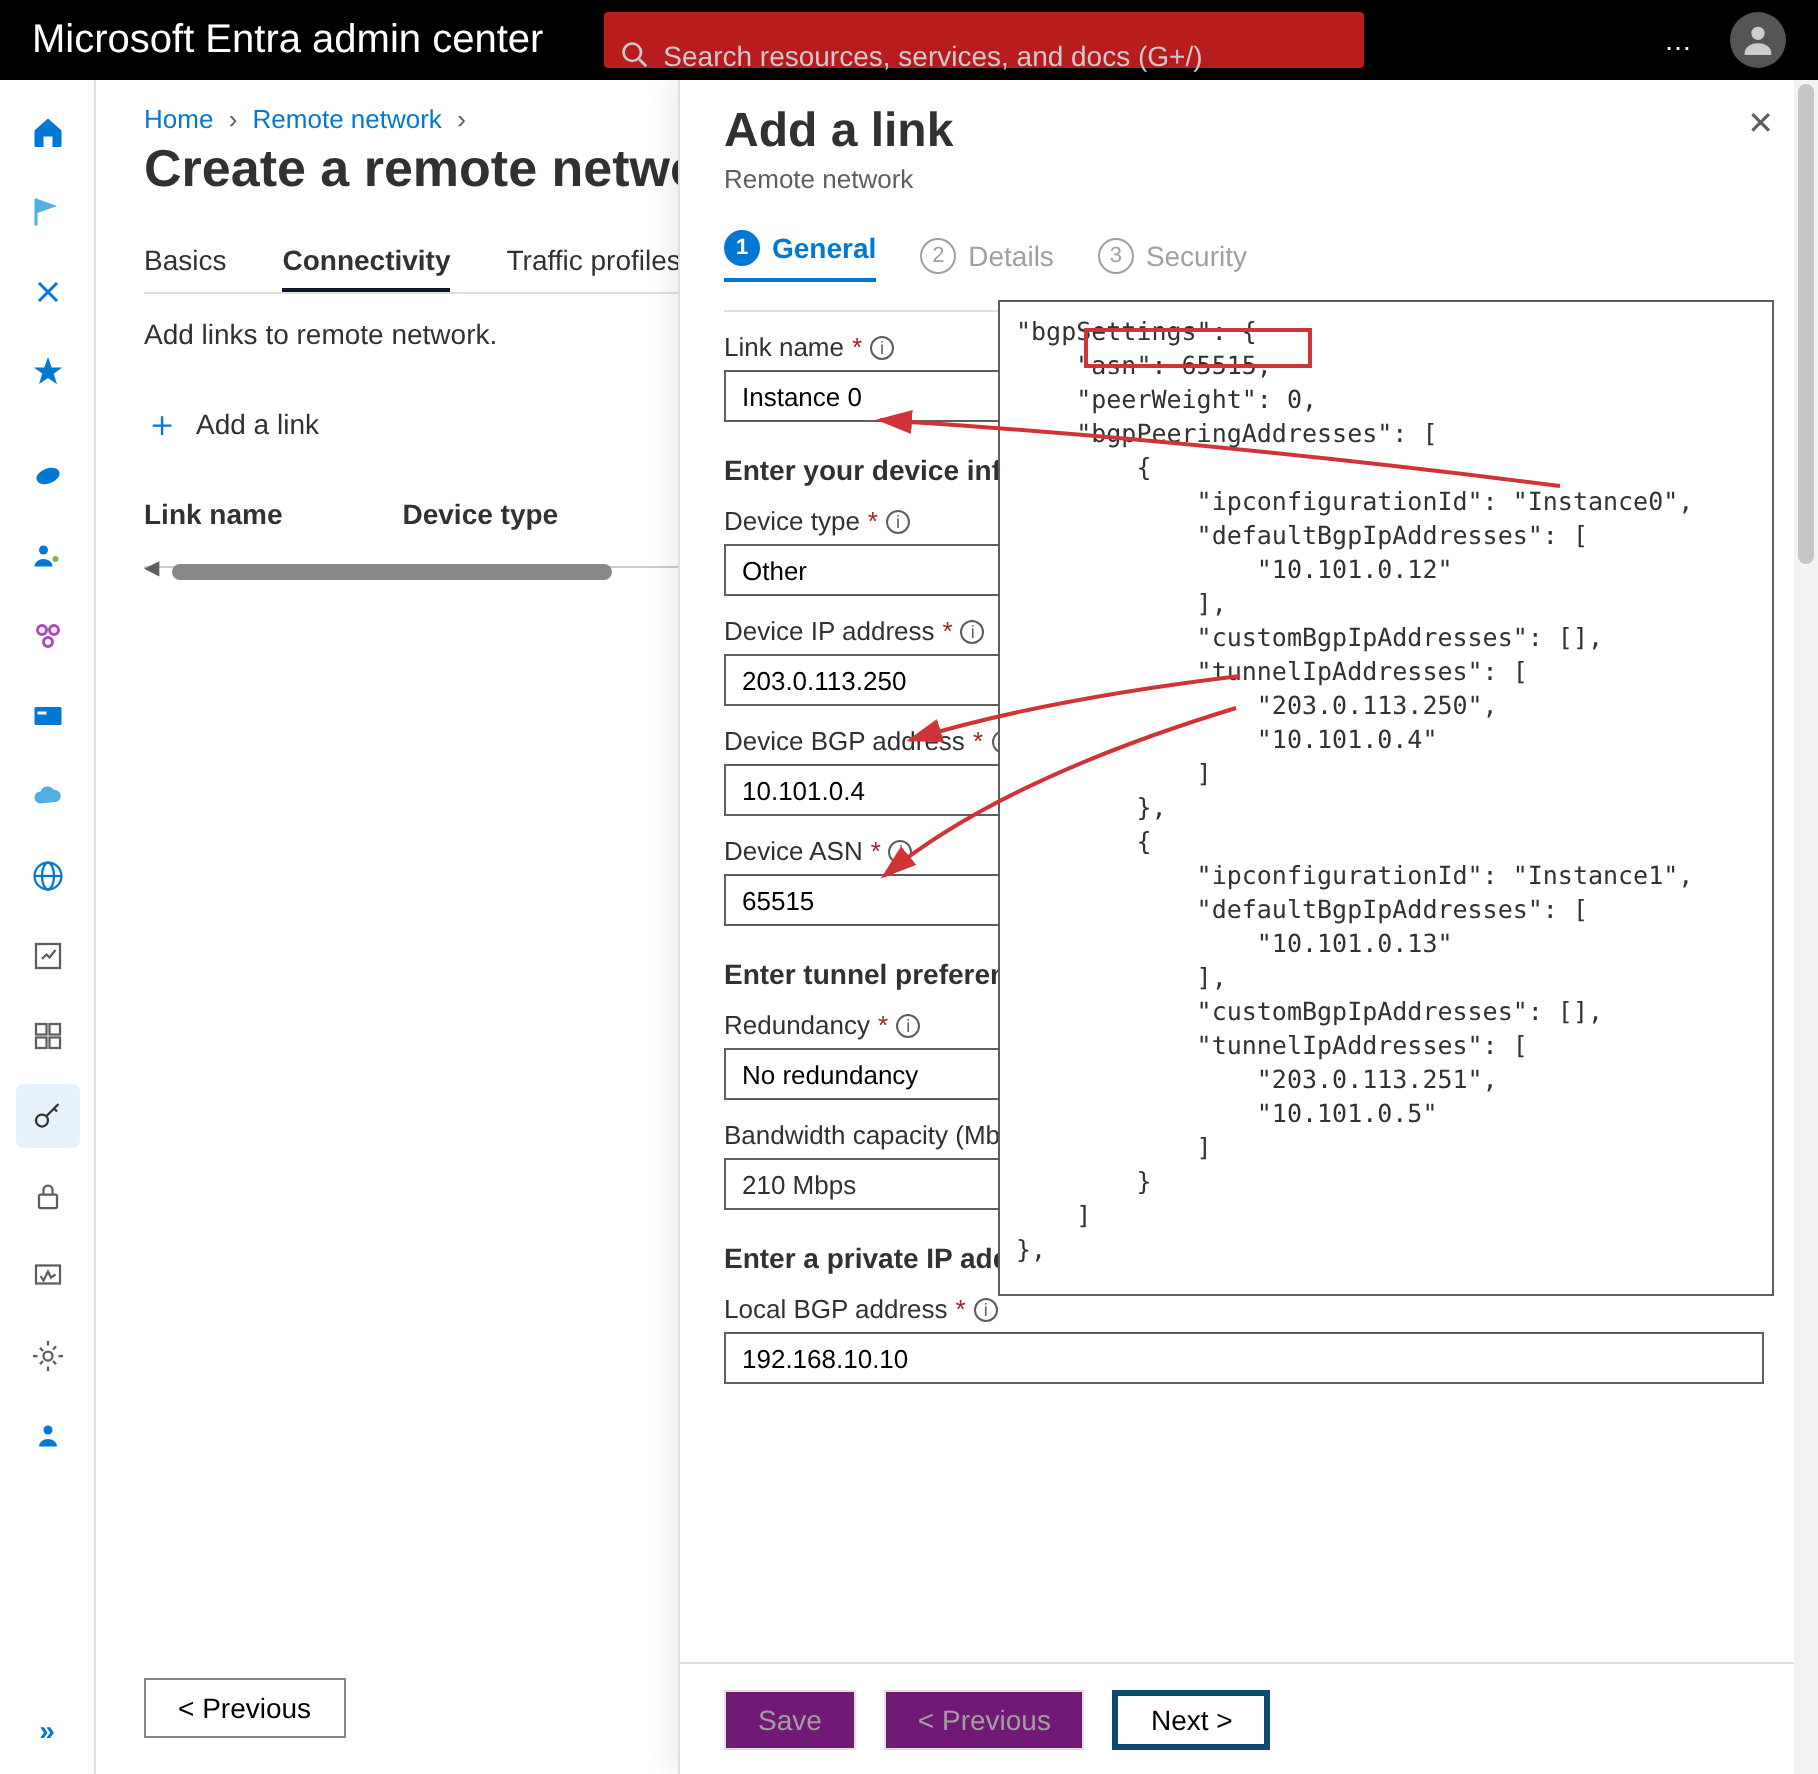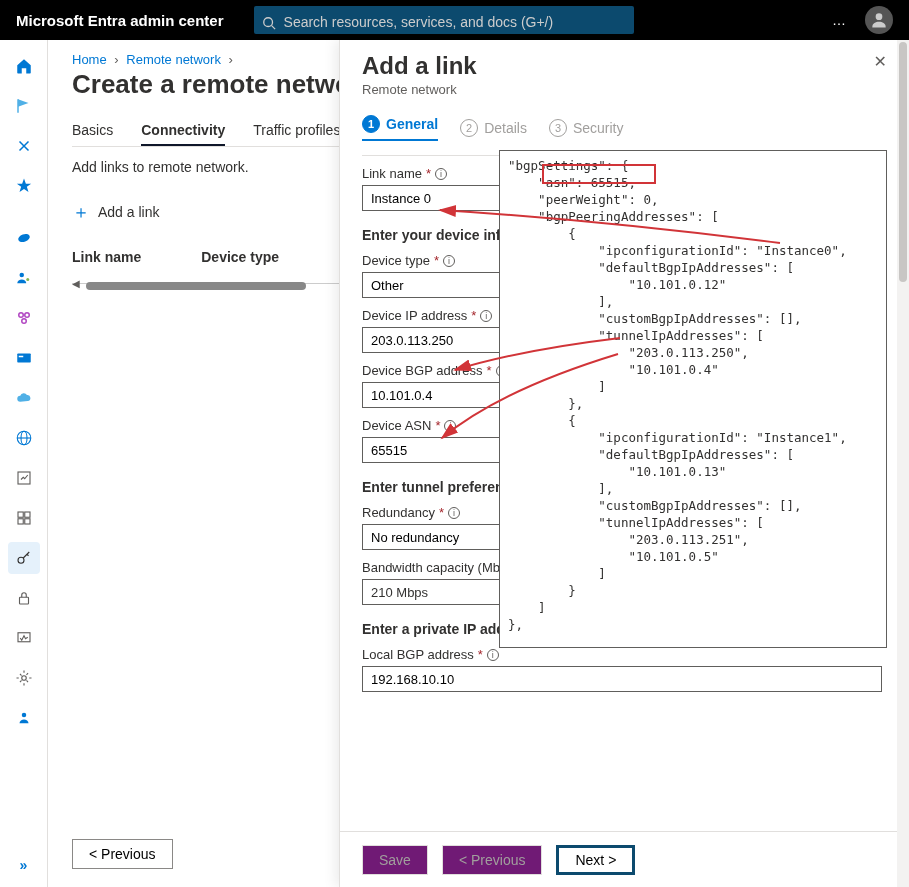--- a/index.html
+++ b/index.html
@@ -1,20 +1,20 @@
 <!DOCTYPE html>
 <html><head>
 <meta charset="utf-8">
 <style>
   html,body{margin:0;padding:0;font-family:"Segoe UI",Arial,sans-serif;font-size:14px;color:#323130;background:#fff;width:909px;height:887px;overflow:hidden}
   *{box-sizing:border-box}
   
   .topbar{height:40px;background:#000;color:#fff;display:flex;align-items:center;padding:0 16px}
-  .brand{font-weight:700;font-size:15px}
-  .search{margin-left:30px;background:#0c4a6e;height:28px;width:380px;border-radius:2px;display:flex;align-items:flex-end;padding:4px 8px;color:#ccc}
+  .brand{font-weight:400;font-size:20px}
+  .search{margin-left:30px;background:#b91c1c;height:28px;width:380px;border-radius:2px;display:flex;align-items:flex-start;padding:14px 8px;color:#ccc}
   .search svg{margin-right:8px;flex-shrink:0}
   .topbar .spacer{flex:1}
   .dots{margin-right:16px;letter-spacing:3px;color:#fff}
   .avatar{width:28px;height:28px;border-radius:50%;background:#555;display:flex;align-items:center;justify-content:center}
   
   .shell{display:flex;height:calc(887px - 40px);position:relative}
   .leftnav{width:48px;border-right:1px solid #e1dfdd;display:flex;flex-direction:column;align-items:center;padding-top:6px;background:#fff}
   .leftnav .nav-icon{width:32px;height:32px;margin:4px 0;display:flex;align-items:center;justify-content:center;border-radius:4px;cursor:pointer}
   .leftnav .chev{margin-top:auto;margin-bottom:6px}
   .main{flex:1;position:relative;padding:12px 24px 0 24px;overflow:hidden}

